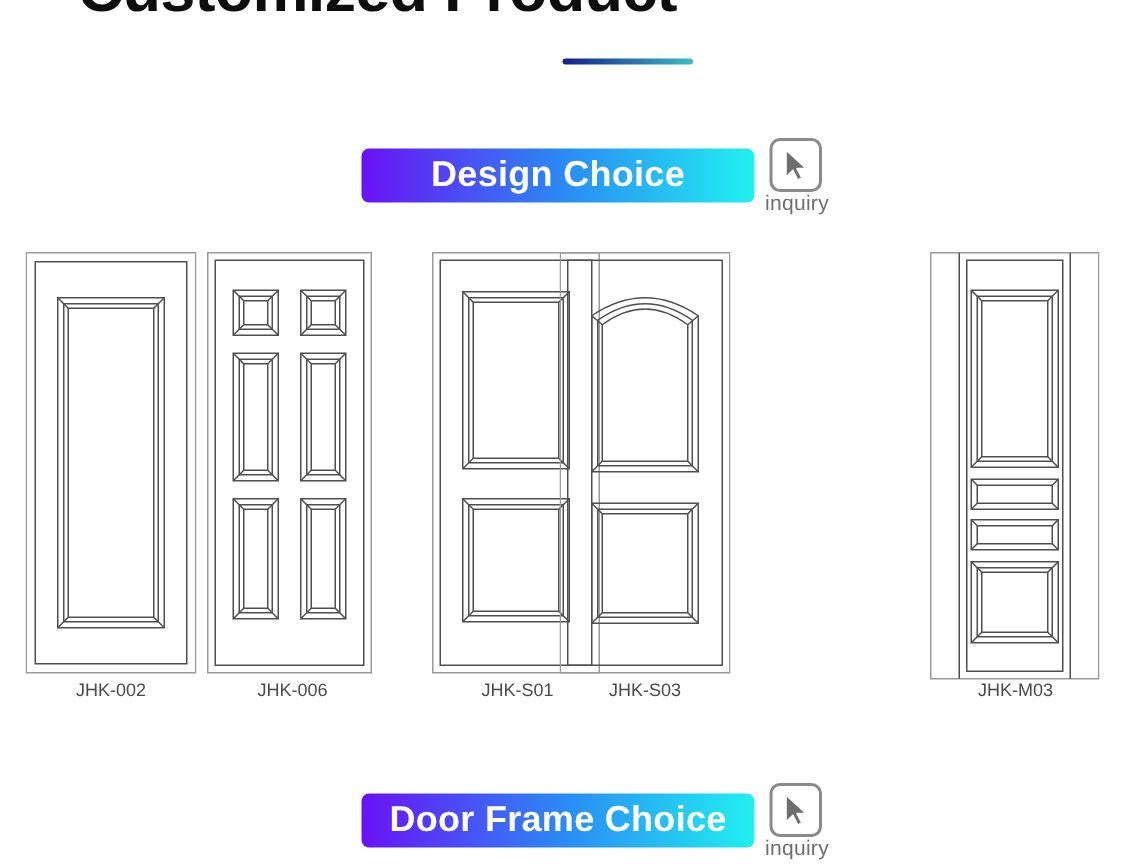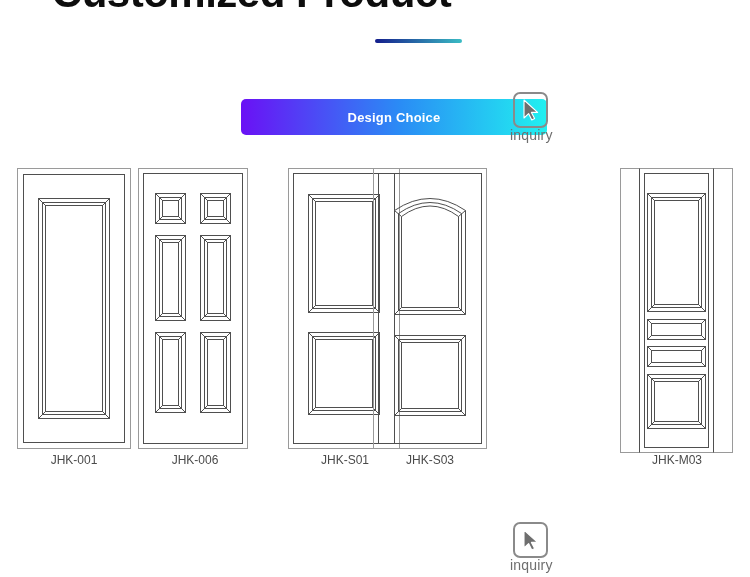--- a/index.html
+++ b/index.html
@@ -46,28 +46,28 @@
     width: 750px;
     height: 58px;
   }
   .section-row.top { top: 92px; }
   .section-row.bottom { top: 522px; }
 
   .pill {
     position: absolute;
     left: 241px;
     top: 7px;
-    width: 306px;
+    width: 262px;
     height: 36px;
     border-radius: 5px;
     display: flex;
     align-items: center;
     justify-content: center;
     color: #ffffff;
-    font-size: 13px;
+    font-size: 24px;
     font-weight: bold;
     letter-spacing: 0.2px;
     white-space: nowrap;
     box-sizing: border-box;
   }
 
   .inquiry-block {
     position: absolute;
     left: 510px;
     top: 0px;
@@ -150,21 +150,21 @@
         <g fill="none" stroke="#4f4f4f" stroke-width="1">
           <rect x="0.5" y="8.5" width="113" height="280" stroke="#9a9a9a"></rect>
           <rect x="6.5" y="14.5" width="101" height="268"></rect>
           <rect x="21.5" y="38.5" width="71" height="220"></rect>
           <rect x="25.5" y="42.5" width="63" height="212"></rect>
           <rect x="28.5" y="45.5" width="57" height="206"></rect>
           <path d="M21.5 38.5 L28.5 45.5 M92.5 38.5 L85.5 45.5 M21.5 258.5 L28.5 251.5 M92.5 258.5 L85.5 251.5"></path>
         </g>
       </svg>
     </div>
-    <div class="door-label" style="color: rgb(74, 74, 74);">JHK-001</div>
+    <div class="door-label" style="color: rgb(74, 74, 74);">JHK-002</div>
   </div>
 
   <div class="door-card" style="left:138px;">
     <div class="door-figure">
       <svg width="110" height="290" viewBox="0 0 110 290">
         <g fill="none" stroke="#4f4f4f" stroke-width="1">
           <rect x="0.5" y="8.5" width="109" height="280" stroke="#9a9a9a"></rect>
           <rect x="5.5" y="13.5" width="99" height="270"></rect>
 
           <rect x="17.5" y="33.5" width="30" height="30"></rect>
@@ -276,20 +276,21 @@
           <path d="M27.5 214.5 L34.5 221.5 M85.5 214.5 L78.5 221.5 M27.5 268.5 L34.5 261.5 M85.5 268.5 L78.5 261.5"></path>
         </g>
       </svg>
     </div>
     <div class="door-label" style="color: rgb(74, 74, 74);">JHK-M03</div>
   </div>
 
 </div>
 
 <div class="section-row bottom">
+  <div class="pill" style="background: linear-gradient(90deg, rgb(106, 17, 245) 0%, rgb(42, 140, 245) 52%, rgb(33, 240, 240) 100%); color: rgb(255, 255, 255);">Door Frame Choice</div>
   <div class="inquiry-block">
     <div class="inquiry-box">
       <svg width="17" height="22" viewBox="0 0 17 22">
         <path d="M1 1 L1 19 L5.6 14.6 L8.8 21 L11.6 19.6 L8.4 13.4 L14.6 13.4 Z" fill="#6e6e6e" stroke="#ffffff" stroke-width="1.1" stroke-linejoin="round"></path>
       </svg>
     </div>
     <div class="inquiry-label" style="color: rgb(110, 110, 110);">inquiry</div>
   </div>
 </div>
 

